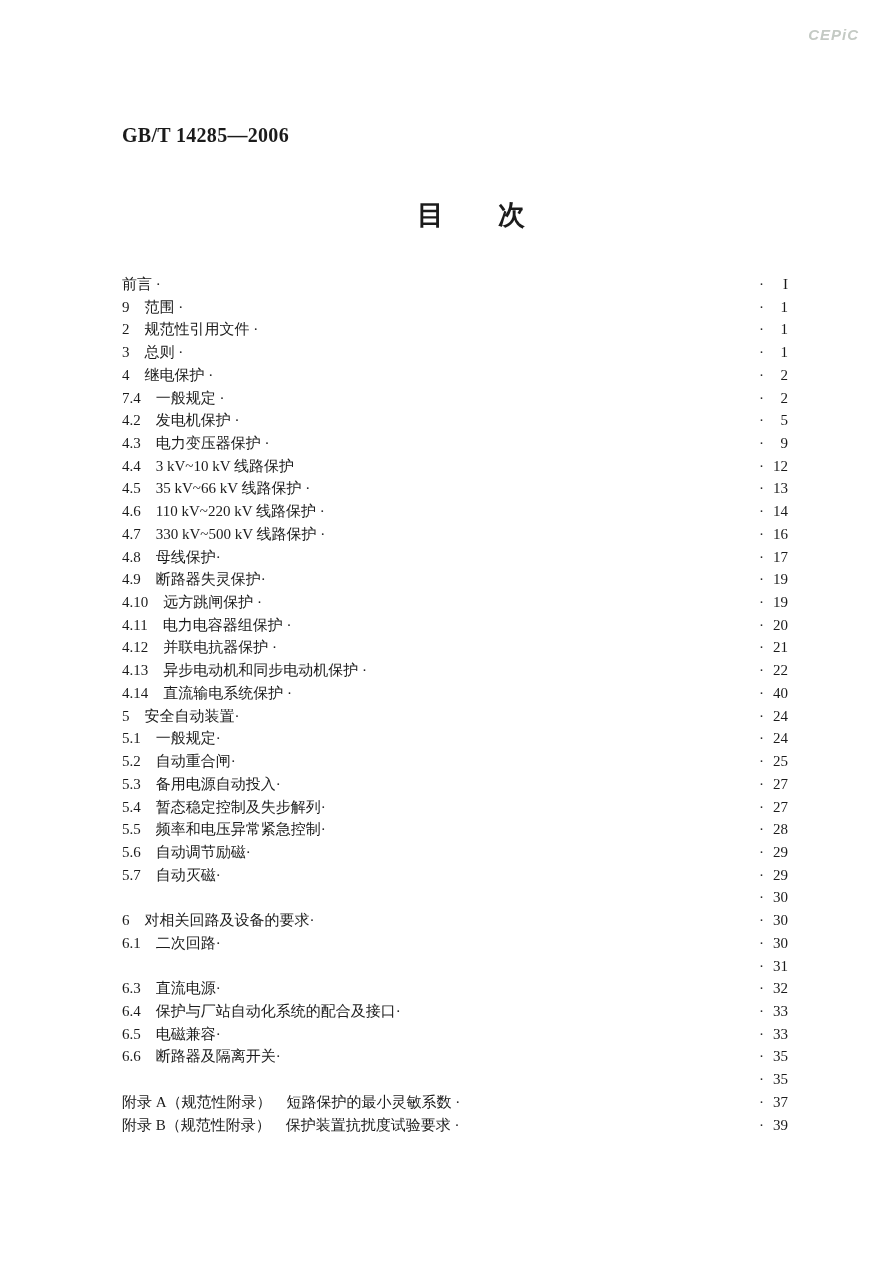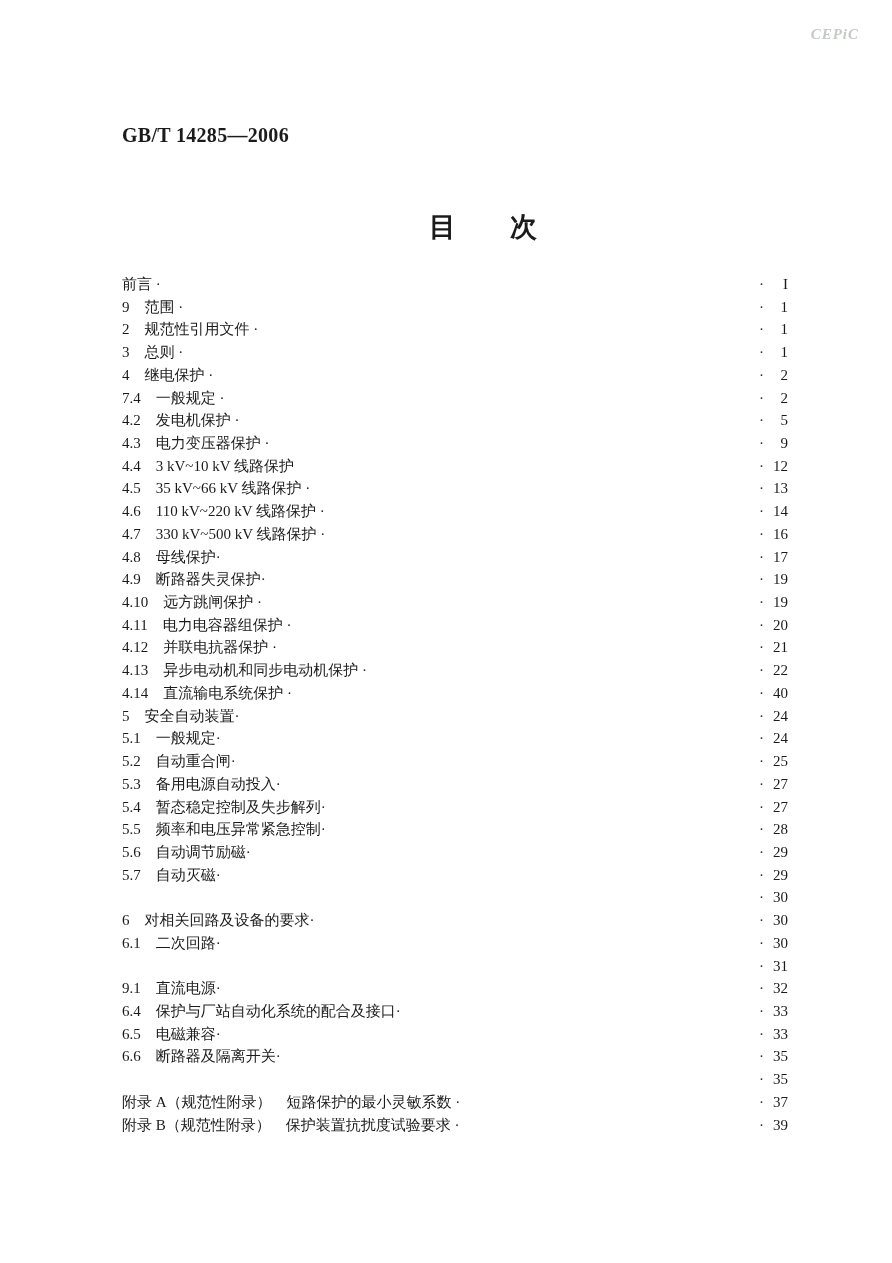--- a/index.html
+++ b/index.html
@@ -14,36 +14,36 @@
   }
   .logo {
     position: absolute;
     top: 26px;
     right: 33px;
     font-size: 15px;
     font-weight: bold;
     font-style: italic;
     letter-spacing: 1px;
     color: #c4cac4;
-    font-family: Liberation Serif, serif;
+    font-family: Liberation Sans, sans-serif;
   }
   .std-code {
     position: absolute;
     top: 124px;
     left: 122px;
     font-size: 20px;
     font-weight: bold;
     letter-spacing: 0.3px;
   }
   .doc-title {
     position: absolute;
     top: 193px;
     left: 467px;
     transform: translateX(-50%);
-    margin: 16px;
+    margin: 4px;
     font-size: 27px;
     font-weight: bold;
     white-space: pre;
   }
   .toc {
     position: absolute;
     top: 273px;
     left: 122px;
     right: 104px;
   }
@@ -287,21 +287,21 @@
     <span class="toc-page">30</span>
   </div>
 
   <div class="toc-row">
     <span class="toc-fill"></span>
     <span class="toc-dot">·</span>
     <span class="toc-page">31</span>
   </div>
 
   <div class="toc-row">
-    <span class="toc-label">9.1　直流电源·</span>
+    <span class="toc-label">6.3　直流电源·</span>
     <span class="toc-fill"></span>
     <span class="toc-dot">·</span>
     <span class="toc-page">32</span>
   </div>
 
   <div class="toc-row">
     <span class="toc-label">6.4　保护与厂站自动化系统的配合及接口·</span>
     <span class="toc-fill"></span>
     <span class="toc-dot">·</span>
     <span class="toc-page">33</span>

